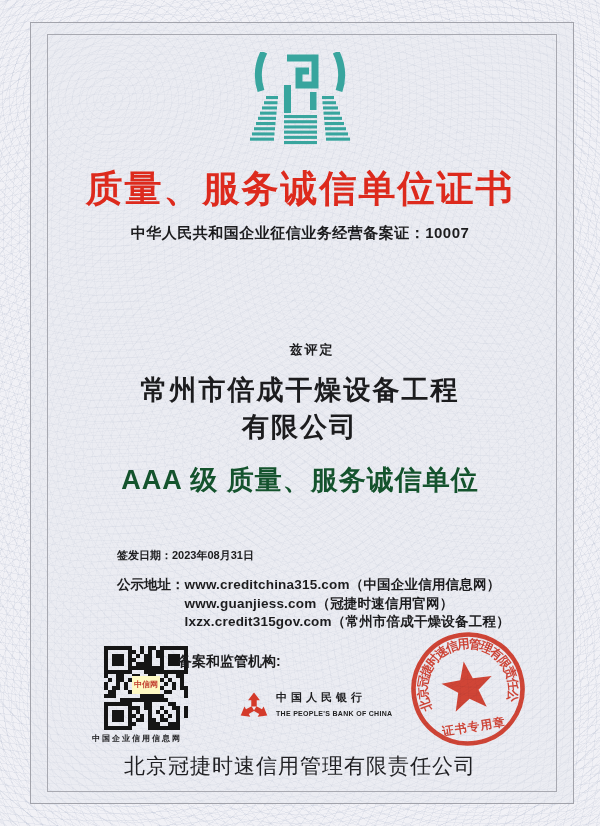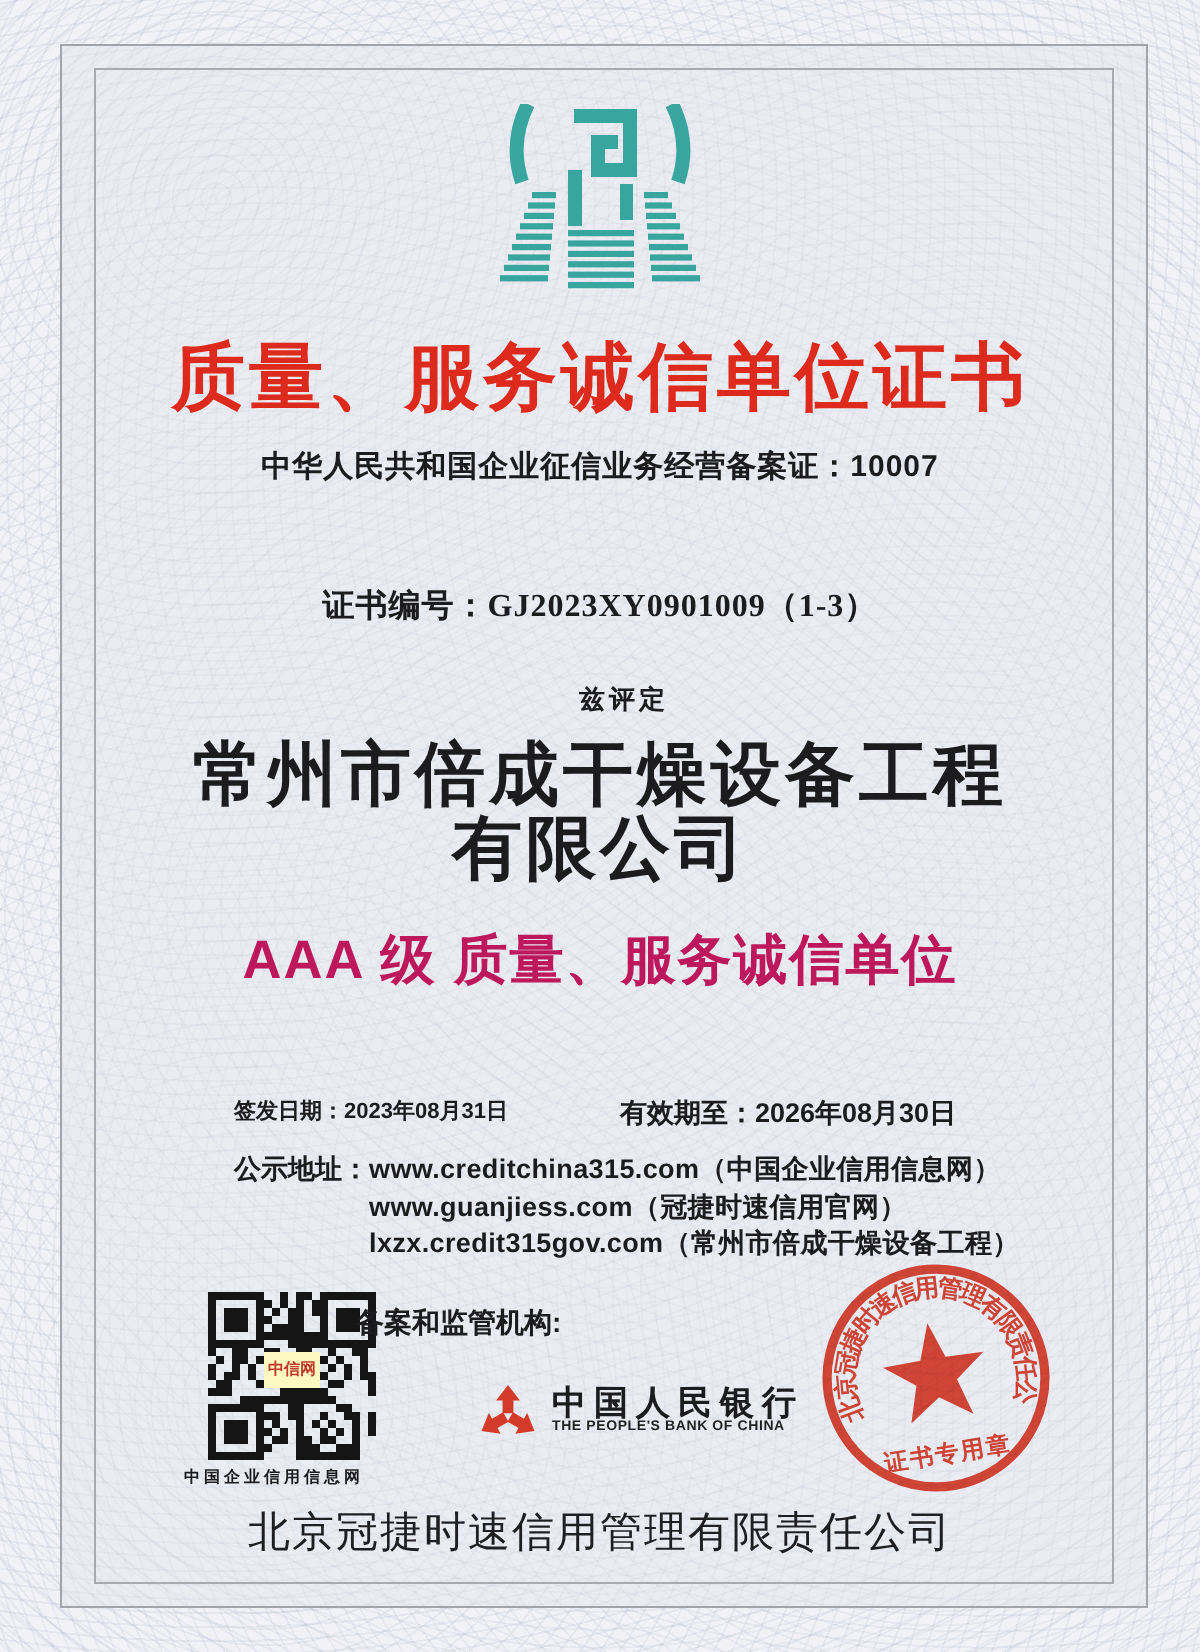--- a/index.html
+++ b/index.html
@@ -31,41 +31,41 @@
   .center{left:0;right:0;text-align:center;}
 
   
   .logo{left:244px;top:52px;width:112px;height:102px;}
 
   
   .title{top:164px;font-size:37px;font-weight:bold;letter-spacing:2px;}
   .subtitle{top:224px;font-size:15px;font-weight:bold;letter-spacing:.5px;}
   .cert-no{top:293px;font-size:16px;font-weight:bold;font-family:"Liberation Serif","DejaVu Serif",serif;letter-spacing:.5px;}
   .hereby{top:341px;font-size:13px;font-weight:bold;letter-spacing:2px;padding-left:24px;}
-  .company{top:372px;font-size:35px;font-weight:600;line-height:37px;font-family:Liberation Mono, monospace;letter-spacing:2px;}
+  .company{top:372px;font-size:27px;font-weight:600;line-height:37px;font-family:Liberation Sans, sans-serif;letter-spacing:2px;}
   .award{top:462px;font-size:27px;font-weight:bold;letter-spacing:1px;}
 
   
   .date-issue{left:117px;top:548px;font-size:11px;font-weight:bold;}
   .date-valid{left:310px;top:548px;font-size:13.5px;font-weight:bold;}
 
   
   .publicity{left:117px;top:576px;display:flex;font-size:13.5px;font-weight:bold;}
   .publicity .label{white-space:nowrap;}
   .publicity .lines div{line-height:18.5px;letter-spacing:.2px;}
 
   
   .qr{left:104px;top:646px;width:84px;height:84px;}
   .qr-center{left:132px;top:676px;width:28px;height:18px;background:#fef9c3;
     color:#c0392b;font-size:8px;line-height:18px;text-align:center;font-weight:bold;}
   .qr-caption{left:92px;top:733px;width:108px;text-align:left;font-size:8px;
     font-weight:bold;letter-spacing:2px;}
   .regulator{left:178px;top:653px;width:260px;font-size:14px;font-weight:bold;}
   .bank-emblem{left:238px;top:690px;width:32px;height:34px;}
-  .bank-cn{left:276px;top:690px;font-size:17px;font-weight:bold;letter-spacing:4px;
+  .bank-cn{left:276px;top:690px;font-size:11px;font-weight:bold;letter-spacing:4px;
     font-family:"Liberation Serif","DejaVu Serif",serif;}
   .bank-en{left:276px;top:710px;font-size:7px;font-weight:bold;letter-spacing:.3px;color:#222;}
 
   .seal{left:393px;top:614px;width:150px;height:150px;transform:rotate(-9deg);
     opacity:.92;mix-blend-mode:multiply;}
 
   .bottom-company{top:752px;font-size:21px;font-weight:500;letter-spacing:1px;color:#1f1f22;}
 </style>
 </head>
 <body>
@@ -115,33 +115,31 @@
         <rect x="40" y="78.6" width="33" height="3.1"></rect>
       <rect x="40" y="83.8" width="33" height="3.1"></rect>
         <rect x="40" y="89" width="33" height="3.1"></rect>
     </g>
   </svg>
 
   <div class="abs center title" style="color:#dd2a1d">质量、服务诚信单位证书</div>
 
   <div class="abs center subtitle">中华人民共和国企业征信业务经营备案证：10007</div>
 
-  <div class="abs center cert-no">证书编号：GJ2023XY0901009（1-3）</div>
 
   <div class="abs center hereby">兹评定</div>
 
   <div class="abs center company">
     <div>常州市倍成干燥设备工程</div>
     <div>有限公司</div>
   </div>
 
-  <div class="abs center award" style="color:#be185d">AAA 级 质量、服务诚信单位</div>
+  <div class="abs center award" style="color:#14532d">AAA 级 质量、服务诚信单位</div>
 
   <div class="abs date-issue">签发日期：2023年08月31日</div>
-  <div class="abs date-valid">有效期至：2026年08月30日</div>
 
   <div class="abs publicity">
     <div class="label">公示地址：</div>
     <div class="lines">
       <div>www.creditchina315.com（中国企业信用信息网）</div>
       <div>www.guanjiess.com（冠捷时速信用官网）</div>
       <div>lxzx.credit315gov.com（常州市倍成干燥设备工程）</div>
     </div>
   </div>
 

